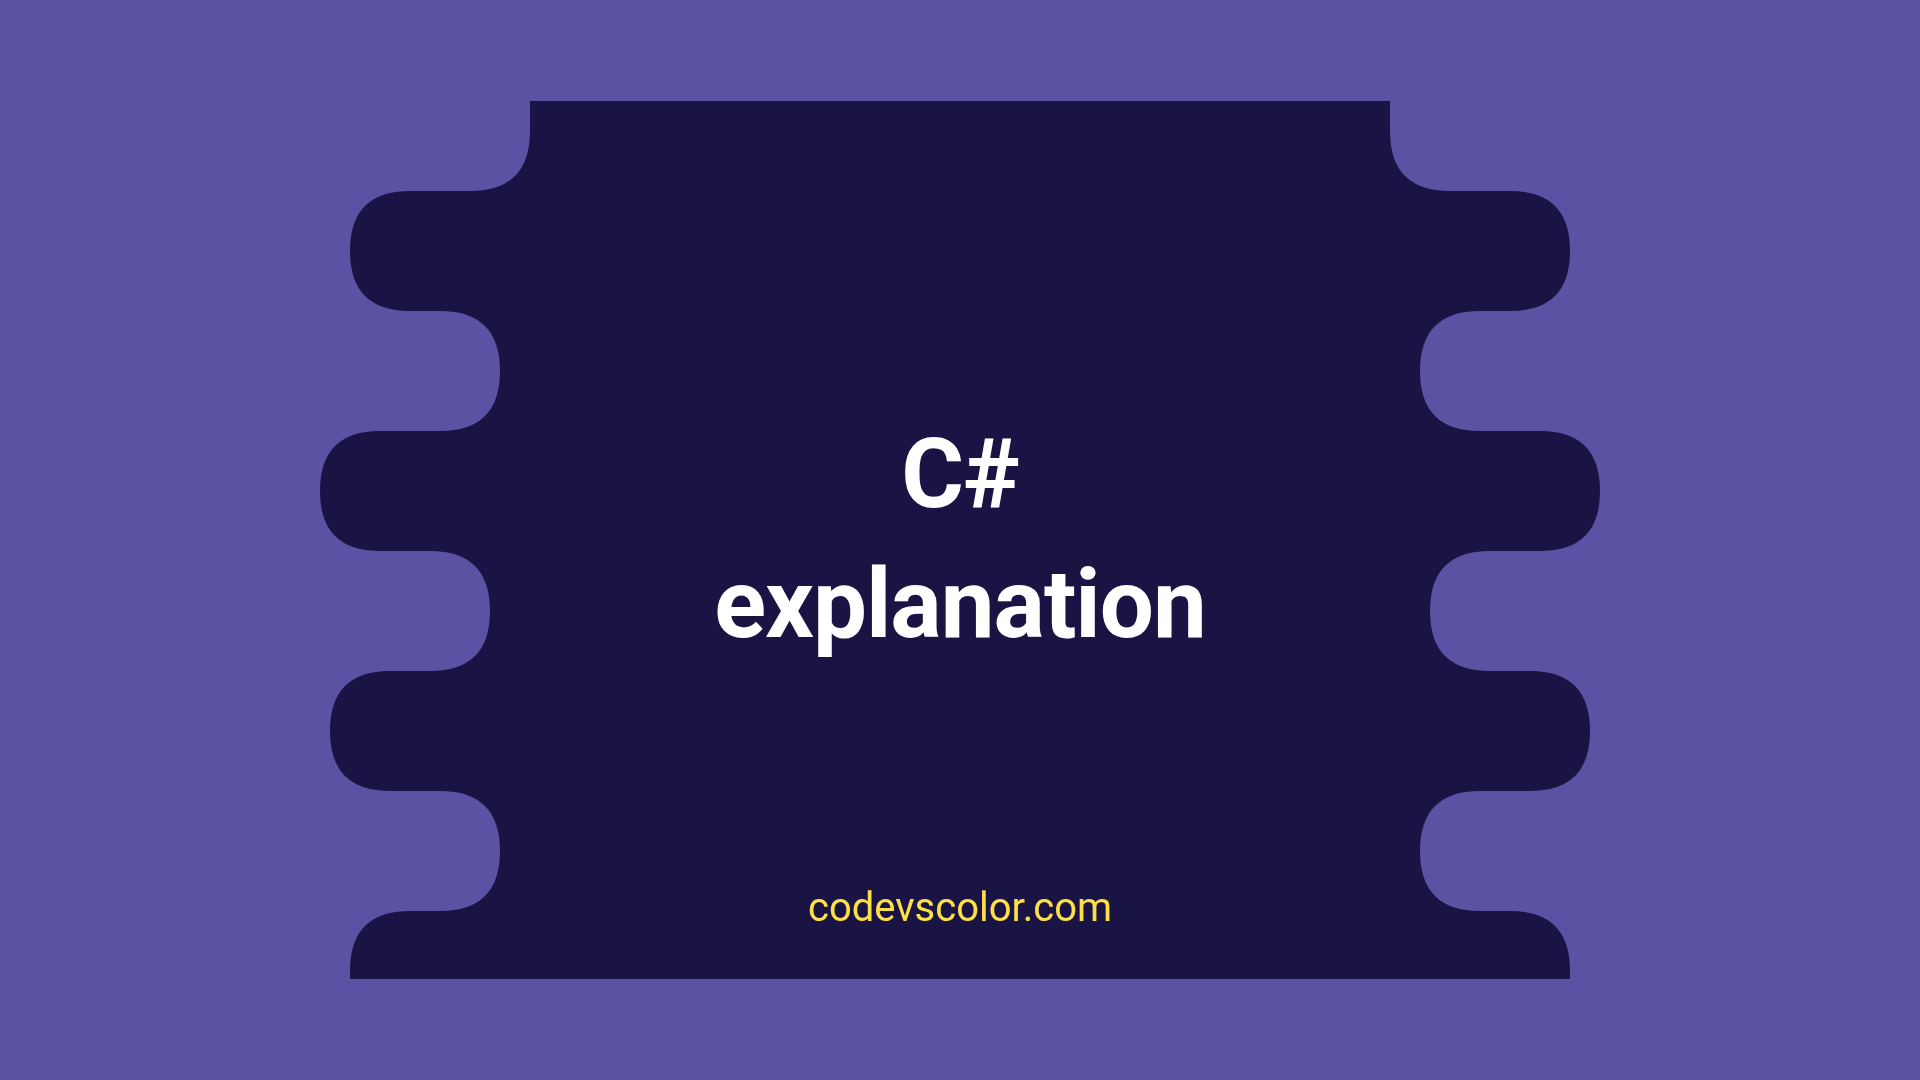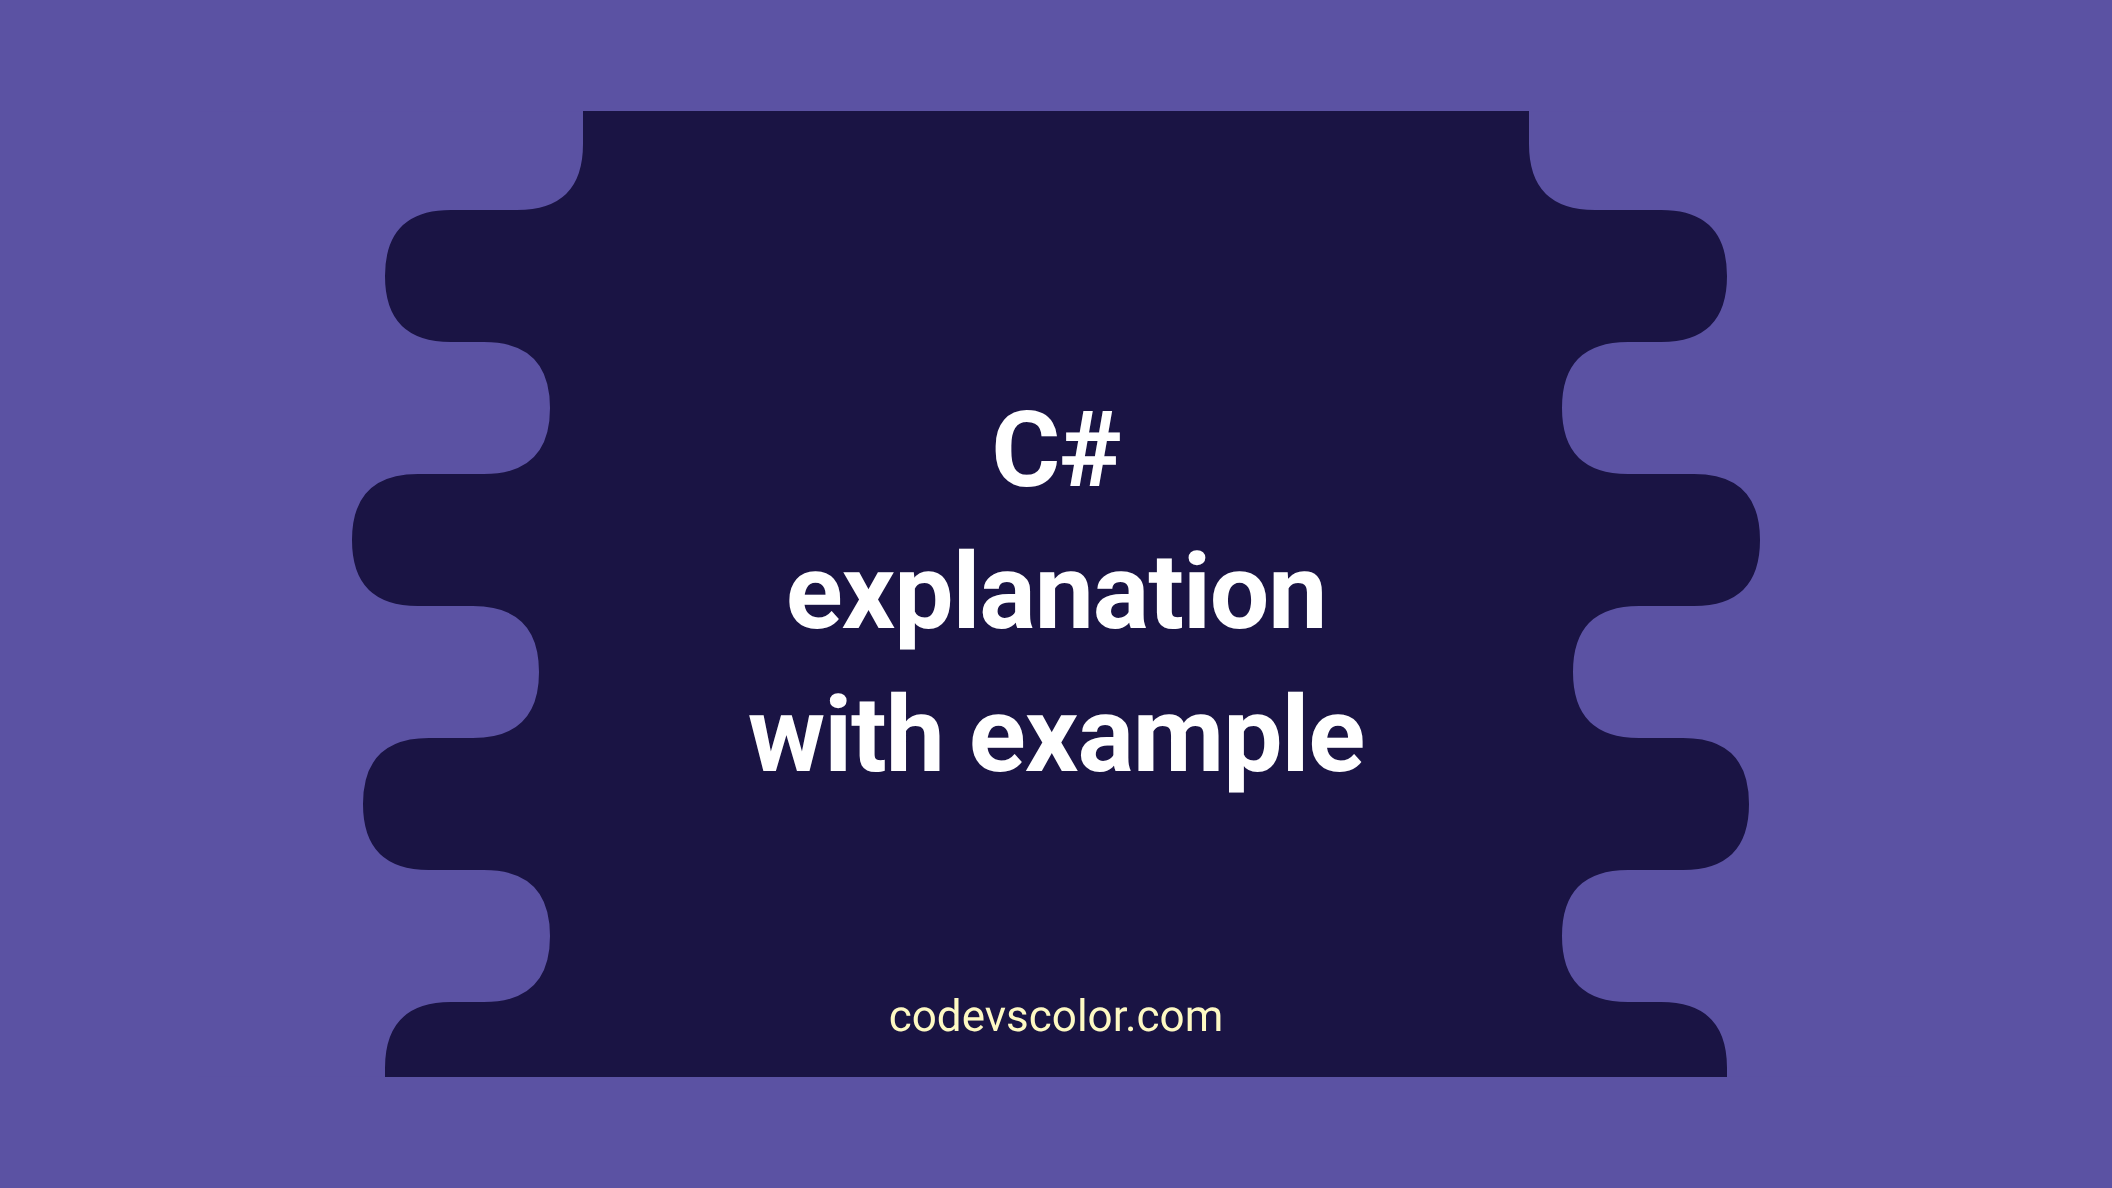--- a/index.html
+++ b/index.html
@@ -54,24 +54,24 @@
       color: #ffffff;
       font-size: 96px;
       font-weight: 700;
       text-align: center;
       line-height: 1.35;
       letter-spacing: -1px;
     }
     
     .watermark {
       position: absolute;
-      bottom: 32px;
+      bottom: 48px;
       left: 50%;
       transform: translateX(-50%);
-      color: #fef9c3;
+      color: #fde047;
       font-size: 40px;
       font-weight: 400;
       z-index: 2;
     }
   </style>
 </head>
 <body>
 
 <div class="banner">
   <div class="blob-container">
@@ -127,18 +127,17 @@
         L 1210 0
         Z
       "></path>
     </svg>
   </div>
 
   <div class="content">
     <div class="title">
       <div>C#</div>
       <div>explanation</div>
-      <div>with example</div>
     </div>
   </div>
 
   <div class="watermark">codevscolor.com</div>
 </div>
 
 </body></html>

